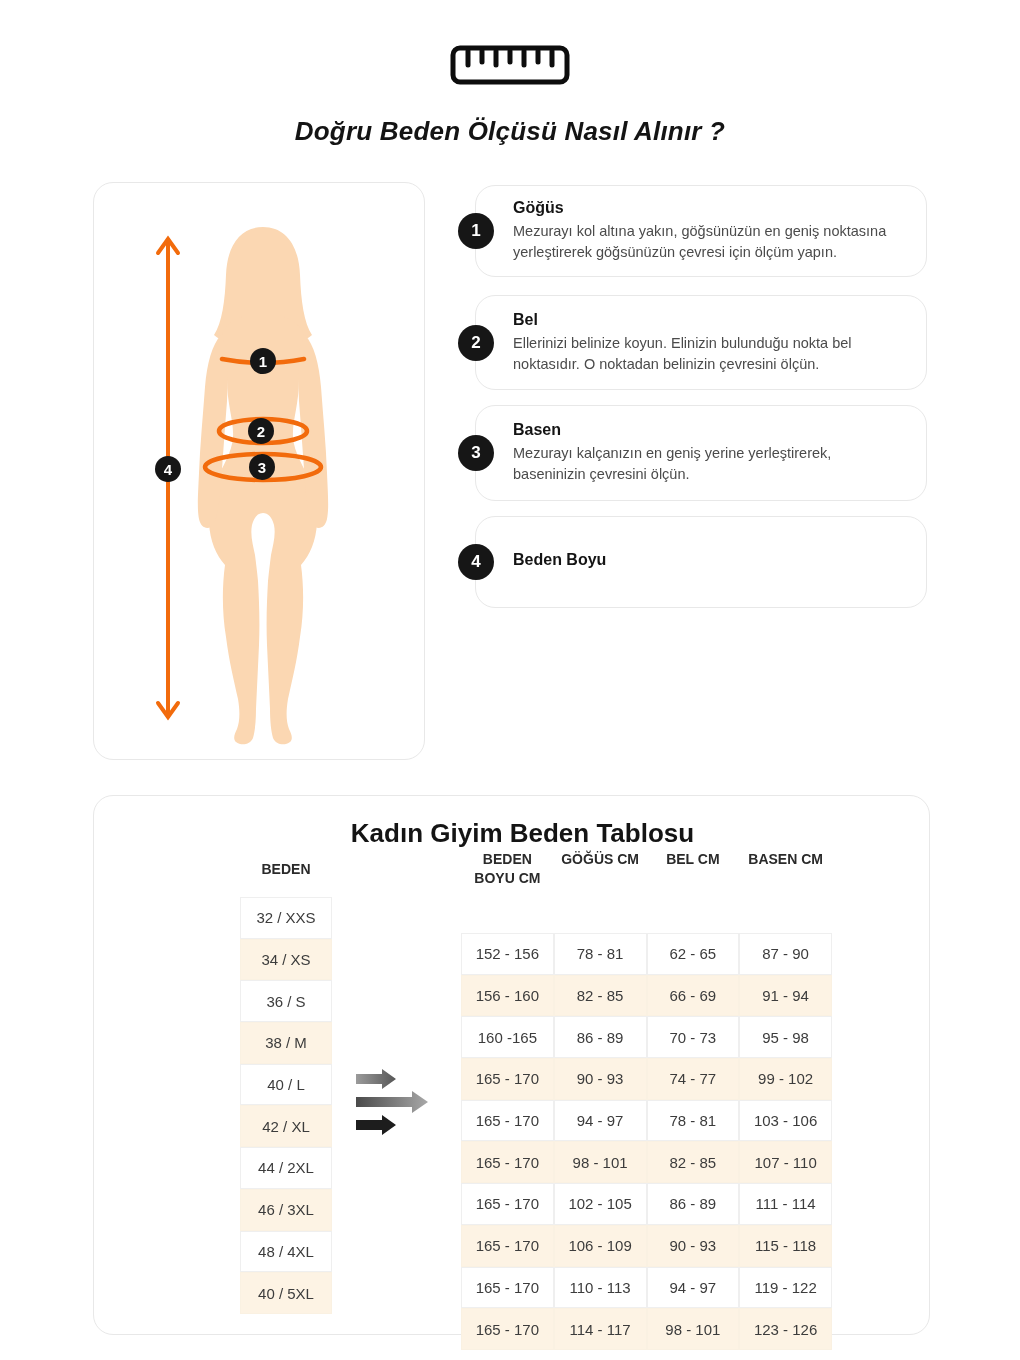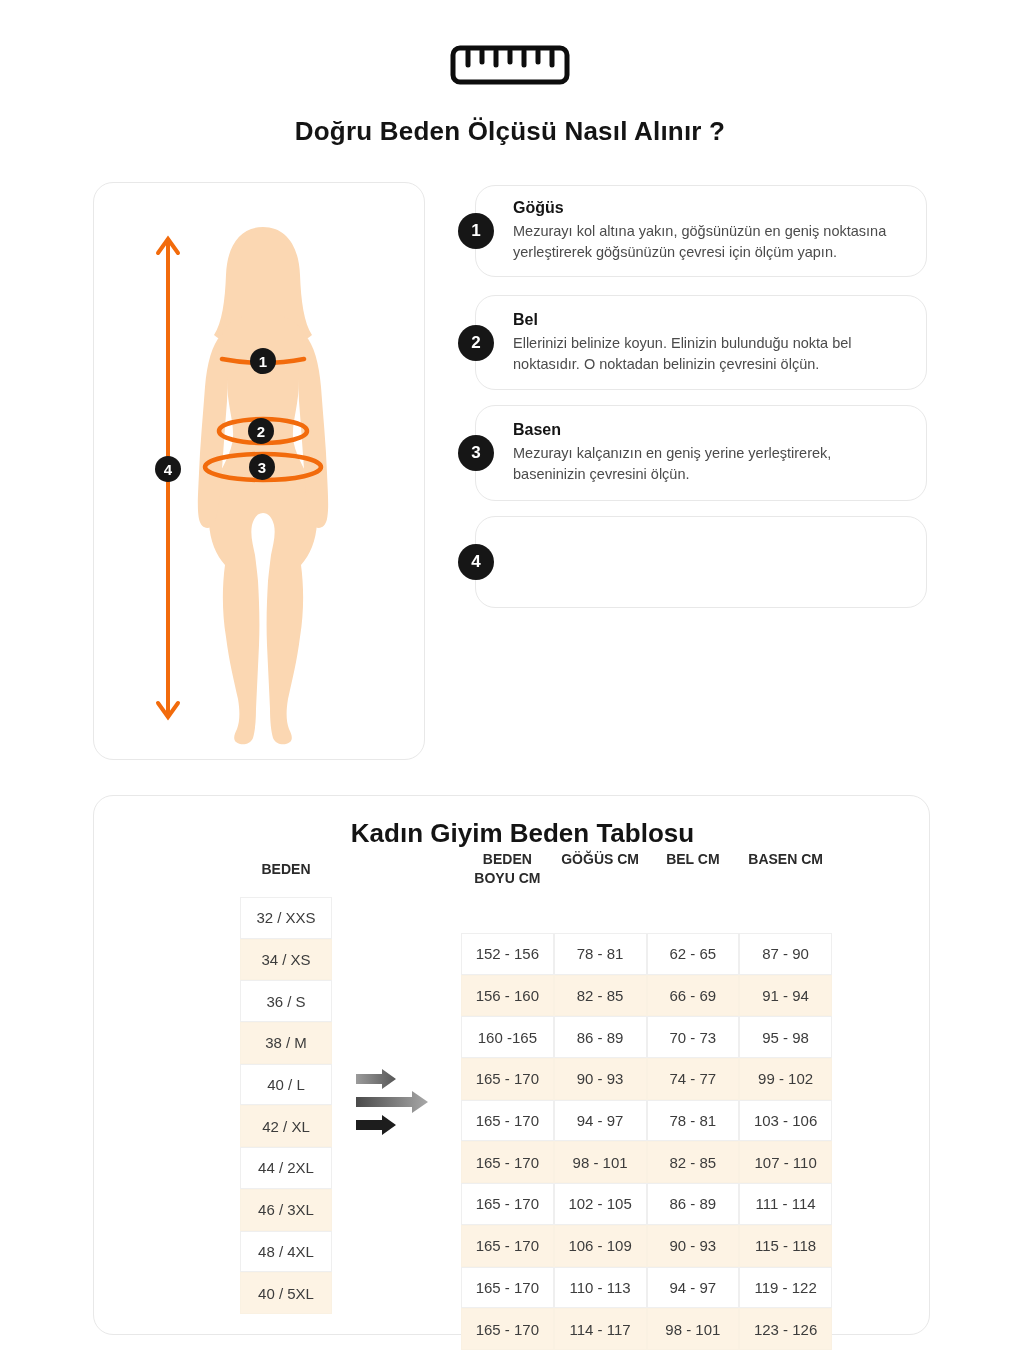--- a/index.html
+++ b/index.html
@@ -11,21 +11,21 @@
     --text-dark:#141414;
     --text-body:#4b4b4b;
     --cell-text:#3c3c3c;
   }
   *{margin:0;padding:0;box-sizing:border-box;}
   html,body{width:1020px;height:1360px;background:#fff;font-family:"Liberation Sans","DejaVu Sans",sans-serif;}
   body{position:relative;overflow:hidden;}
 
   .ruler-wrap{position:absolute;top:44px;left:0;width:100%;display:flex;justify-content:center;}
   .page-title{position:absolute;top:116px;left:0;width:100%;text-align:center;
-    font-size:26px;font-weight:bold;color:var(--text-dark);letter-spacing:.2px;}
+    font-size:26px;font-weight:bold;color:var(--text-dark);letter-spacing:.2px;font-style:italic;}
 
   
   .figure-card{position:absolute;left:93px;top:182px;width:332px;height:578px;
     border:1px solid var(--card-border);border-radius:20px;background:#fff;overflow:hidden;}
 
   
   .step-card{position:absolute;left:475px;width:452px;border:1px solid var(--card-border);
     border-radius:20px;background:#fff;display:flex;align-items:center;padding:12px 20px 12px 37px;}
   .step-num{position:absolute;left:-18px;top:50%;transform:translateY(-50%);
     width:36px;height:36px;border-radius:50%;background:var(--badge);color:#fff;
@@ -161,20 +161,21 @@
     <div class="step-title">Basen</div>
     <div class="step-desc">Mezurayı kalçanızın en geniş yerine yerleştirerek, baseninizin çevresini ölçün.</div>
   </div>
 </div>
 
 <div class="step-card" style="top:516px;min-height:92px;">
   <div class="step-num">
     <span>4</span>
   </div>
   <div class="step-body">
+    <div class="step-title">Beden Boyu</div>
   </div>
 </div>
 
 <div class="table-card">
   <h2 class="table-title">Kadın Giyim Beden Tablosu</h2>
 
   <div class="col-head head-beden">BEDEN</div>
   <div class="head-grid">
     <div class="col-head">BEDEN BOYU CM</div>
     <div class="col-head">GÖĞÜS CM</div>

